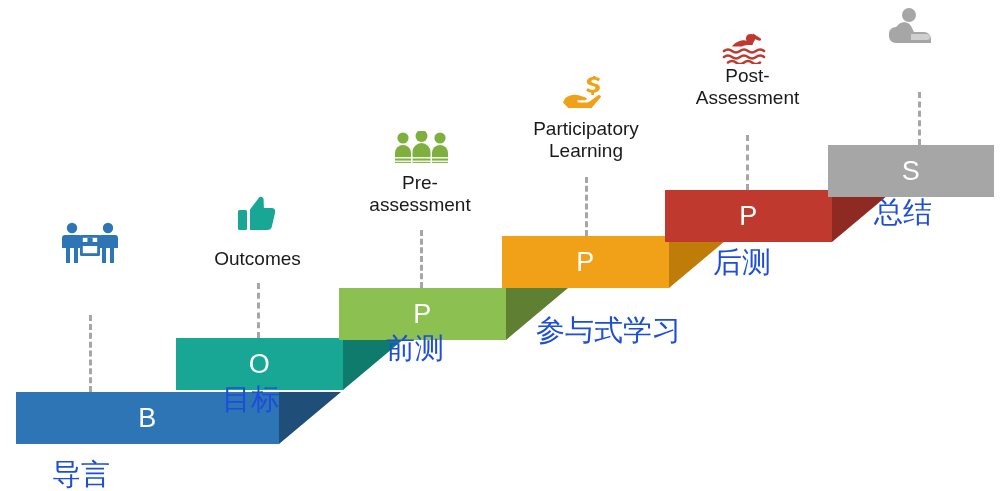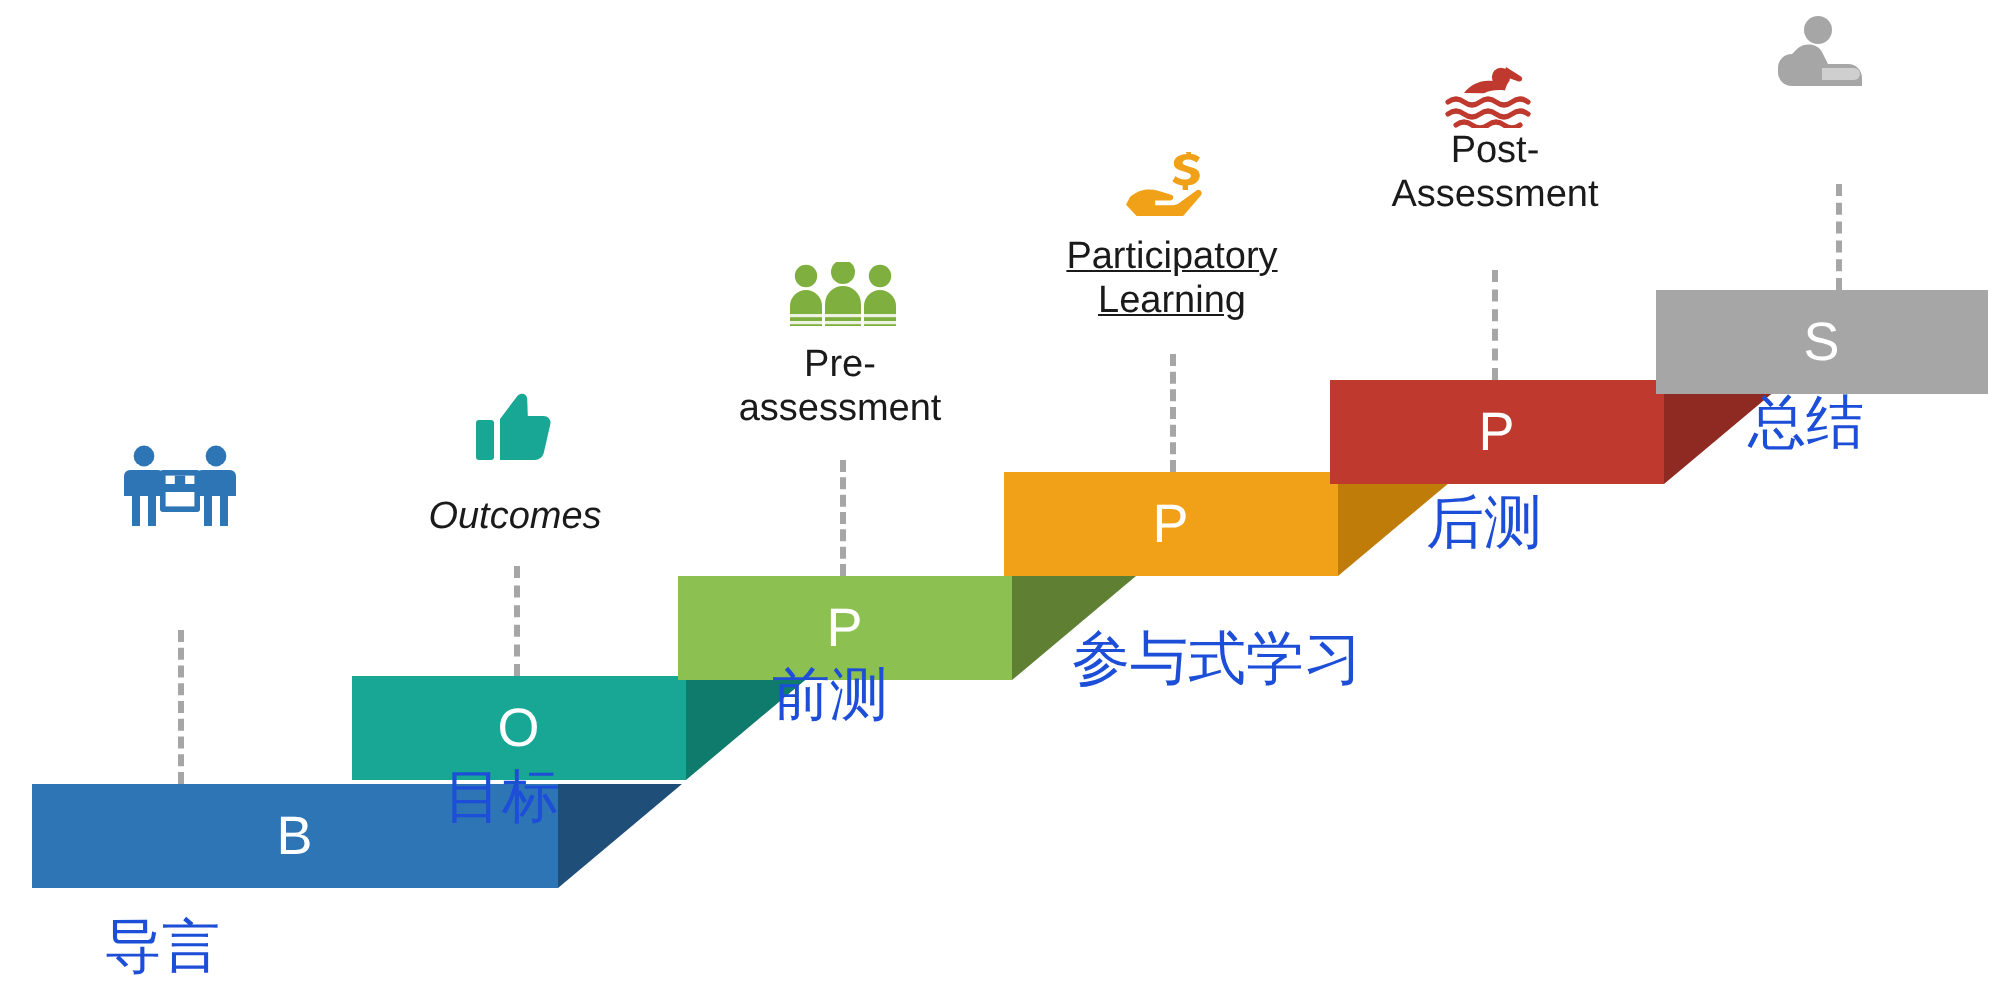--- a/index.html
+++ b/index.html
@@ -88,21 +88,21 @@
   <div class="icon" style="left:237px; top:195px;">
     <svg width="40" height="38" viewBox="0 0 40 38">
       <g fill="#17A794">
         <rect x="1" y="15" width="9" height="20" rx="1.5"></rect>
         <path d="M13 14.5 L21.5 3.2 C23 1 26.4 1.6 26.6 4.3 L26.9 13 H34.8
                  C37.2 13 38.8 15.2 38.1 17.4 L34.9 31.4
                  C34.4 33.6 32.5 35 30.3 35 H13 Z"></path>
       </g>
     </svg>
   </div>
-  <div class="caption" style="left:180px; top:248px; width:155px;font-style:italic;">Outcomes</div>
+  <div class="caption" style="left:180px; top:248px; width:155px;">Outcomes</div>
   <div class="cn" style="left:222px; top:385px;">目标</div>
 
   <div class="step" style="left:339px; top:288px; width:167px; height:52px;">
     <div class="shadow" style="left:167px;">
       <svg width="62" height="52" viewBox="0 0 62 52" preserveAspectRatio="none">
         <polygon points="0,0 62,0 0,52" fill="#5F7F33"></polygon>
       </svg>
     </div>
     <div class="face" style="background:#8CC152;">
       <span class="letter">P</span>
@@ -147,21 +147,21 @@
                  c0 -4.8 -8.6 -3.8 -8.6 -6.2 c0 -1 1 -1.7 2.7 -1.7
                  c1.8 0 3.4 0.7 4.4 1.6 l1.6 -2.5 c-1.2 -1 -2.8 -1.7 -4.5 -1.8
                  V0 h-2.7 z"></path>
         <path d="M2 22.5 c4 -3.6 9 -4.5 13.6 -3.2 l7 2.1 c1.6 .5 1.3 2.8 -.4 2.8
                  h-7.6 v2.4 h8.8 c1.2 0 2.3 -.4 3.2 -1.1 l8.6 -6.3
                  c1.5 -1.1 3.5 .9 2.3 2.4 l-9 10.5 c-1.1 1.3 -2.7 2 -4.4 2
                  H9.4 c-1.3 0 -2.5 -.5 -3.4 -1.4 L0 26.4 z"></path>
       </g>
     </svg>
   </div>
-  <div class="caption" style="left:497px; top:118px; width:178px;text-decoration:underline;">Participatory
+  <div class="caption" style="left:497px; top:118px; width:178px;">Participatory
 Learning</div>
   <div class="cn" style="left:536px; top:300px;margin-top:16px;">参与式学习</div>
 
   <div class="step" style="left:665px; top:190px; width:167px; height:52px;">
     <div class="shadow" style="left:167px;">
       <svg width="62" height="52" viewBox="0 0 62 52" preserveAspectRatio="none">
         <polygon points="0,0 62,0 0,52" fill="#8E2A22"></polygon>
       </svg>
     </div>
     <div class="face" style="background:#C0392F;">

